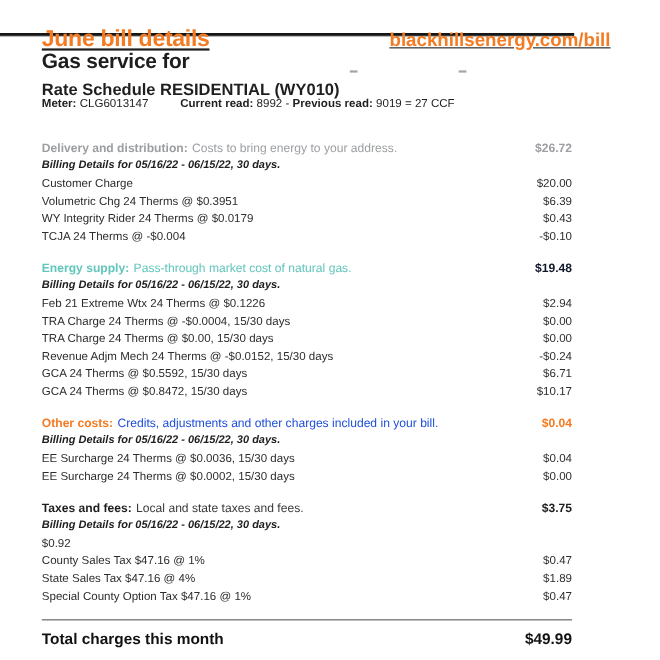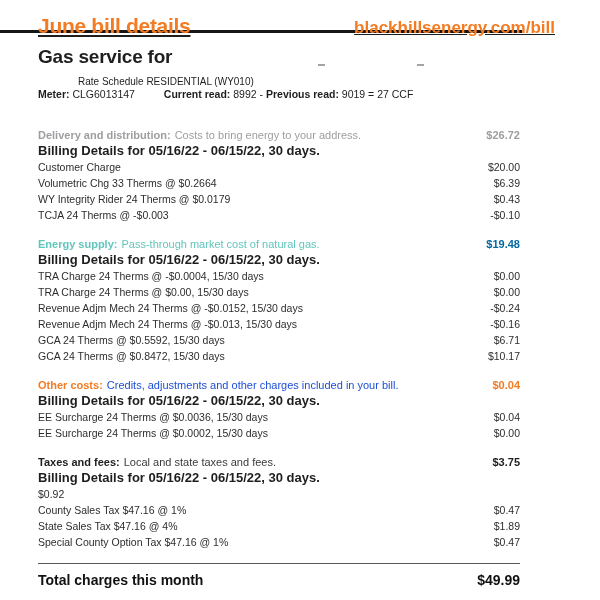--- a/index.html
+++ b/index.html
@@ -2,50 +2,50 @@
 <html><head>
 <meta charset="utf-8">
 <style>
   * { margin: 0; padding: 0; box-sizing: border-box; }
   html, body { width: 600px; height: 600px; overflow: hidden; background: #ffffff; }
   body { font-family: "Liberation Sans", sans-serif; color: #1e1e1e; position: relative; }
 
   
   .header {
     display: flex; justify-content: space-between; align-items: baseline;
-    padding: 14px 45px 0 38px; height: 25px; text-decoration: underline;
+    padding: 24px 45px 0 38px; height: 25px; text-decoration: underline;
   }
   .header-title { font-size: 21px; font-weight: bold; letter-spacing: -0.3px; }
   .site-url { font-size: 17px; font-weight: bold; }
   .top-rule {
     width: 522px; height: 1px; margin-top: 5px;
     border-top: 2px solid #161616; border-bottom: 1px solid #161616;
   }
 
   
   .redact-mark { position: absolute; height: 2px; width: 7px; background: #8d8d8d; opacity: .8; }
   .redact-1 { left: 318px; top: 64px; }
   .redact-2 { left: 417px; top: 64px; }
 
   
   .main { margin: 13px 0 0 38px; width: 482px; }
   .service-heading { font-size: 19px; font-weight: bold; letter-spacing: -0.2px; margin-bottom: 7px; }
-  .rate-schedule { font-size: 10px; font-weight: normal; line-height: 13px; margin-left: 40px; }
+  .rate-schedule { font-size: 15px; font-weight: bold; line-height: 13px; }
   .meter-line { font-size: 10.5px; line-height: 13px; }
   .meter-line .lbl { font-weight: bold; }
   .meter-line .gap { display: inline-block; width: 26px; }
 
   
   .sections { margin-top: 26px; }
   .bill-section { margin-bottom: 13px; }
   .sec-head { display: flex; align-items: flex-start; font-size: 11px; line-height: 16px; margin-top: 12px; }
   .sec-title { font-weight: bold; white-space: nowrap; }
   .sec-desc { margin-left: 4px; white-space: nowrap; }
   .sec-amount { margin-left: auto; font-weight: bold; }
-  .billing { font-size: 13px; font-weight: bold; line-height: 16px; }
+  .billing { font-size: 10px; font-weight: bold; line-height: 16px; font-style: italic; }
   .row { display: flex; justify-content: space-between; font-size: 10.5px; line-height: 16px; color: #2d2d2d; }
   .row-amount { text-align: center; }
 
   
   .total-block { border-top: 1px solid #58595b; margin-top: 6px; padding-top: 8px; }
   .total-row { display: flex; justify-content: space-between; font-size: 14px; font-weight: bold; color: #111; }
 </style>
 </head>
 <body>
 
@@ -78,55 +78,55 @@
         <span class="sec-title" style="color: rgb(156, 158, 161);">Delivery and distribution:</span>
         <span class="sec-desc" style="color: rgb(156, 158, 161);">Costs to bring energy to your address.</span>
         <span class="sec-amount" style="color: rgb(156, 158, 161);">$26.72</span>
       </div>
       <div class="billing">Billing Details for 05/16/22 - 06/15/22, 30 days.</div>
       <div class="row">
         <span class="row-label">Customer Charge</span>
         <span class="row-amount">$20.00</span>
       </div>
       <div class="row">
-        <span class="row-label">Volumetric Chg 33 Therms @ $0.2664</span>
+        <span class="row-label">Volumetric Chg 24 Therms @ $0.3951</span>
         <span class="row-amount">$6.39</span>
       </div>
       <div class="row">
         <span class="row-label">WY Integrity Rider 24 Therms @ $0.0179</span>
         <span class="row-amount">$0.43</span>
       </div>
       <div class="row">
-        <span class="row-label">TCJA 24 Therms @ -$0.003</span>
+        <span class="row-label">TCJA 24 Therms @ -$0.004</span>
         <span class="row-amount">-$0.10</span>
       </div>
     </section>
 
     <section class="bill-section">
       <div class="sec-head">
         <span class="sec-title" style="color: rgb(98, 198, 188);">Energy supply:</span>
         <span class="sec-desc" style="color: rgb(98, 198, 188);">Pass-through market cost of natural gas.</span>
-        <span class="sec-amount" style="color: #0369a1;">$19.48</span>
+        <span class="sec-amount" style="color: #0f172a;">$19.48</span>
       </div>
       <div class="billing">Billing Details for 05/16/22 - 06/15/22, 30 days.</div>
+      <div class="row">
+        <span class="row-label">Feb 21 Extreme Wtx 24 Therms @ $0.1226</span>
+        <span class="row-amount">$2.94</span>
+      </div>
       <div class="row">
         <span class="row-label">TRA Charge 24 Therms @ -$0.0004, 15/30 days</span>
         <span class="row-amount">$0.00</span>
       </div>
       <div class="row">
         <span class="row-label">TRA Charge 24 Therms @ $0.00, 15/30 days</span>
         <span class="row-amount">$0.00</span>
       </div>
       <div class="row">
         <span class="row-label">Revenue Adjm Mech 24 Therms @ -$0.0152, 15/30 days</span>
         <span class="row-amount">-$0.24</span>
-      </div>
-      <div class="row">
-        <span class="row-label">Revenue Adjm Mech 24 Therms @ -$0.013, 15/30 days</span>
-        <span class="row-amount">-$0.16</span>
       </div>
       <div class="row">
         <span class="row-label">GCA 24 Therms @ $0.5592, 15/30 days</span>
         <span class="row-amount">$6.71</span>
       </div>
       <div class="row">
         <span class="row-label">GCA 24 Therms @ $0.8472, 15/30 days</span>
         <span class="row-amount">$10.17</span>
       </div>
     </section>

